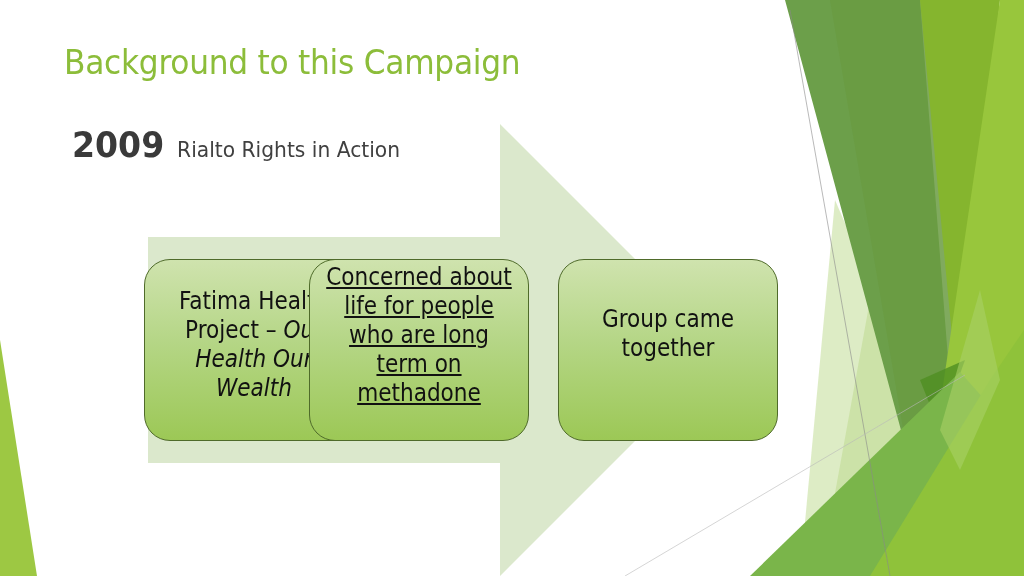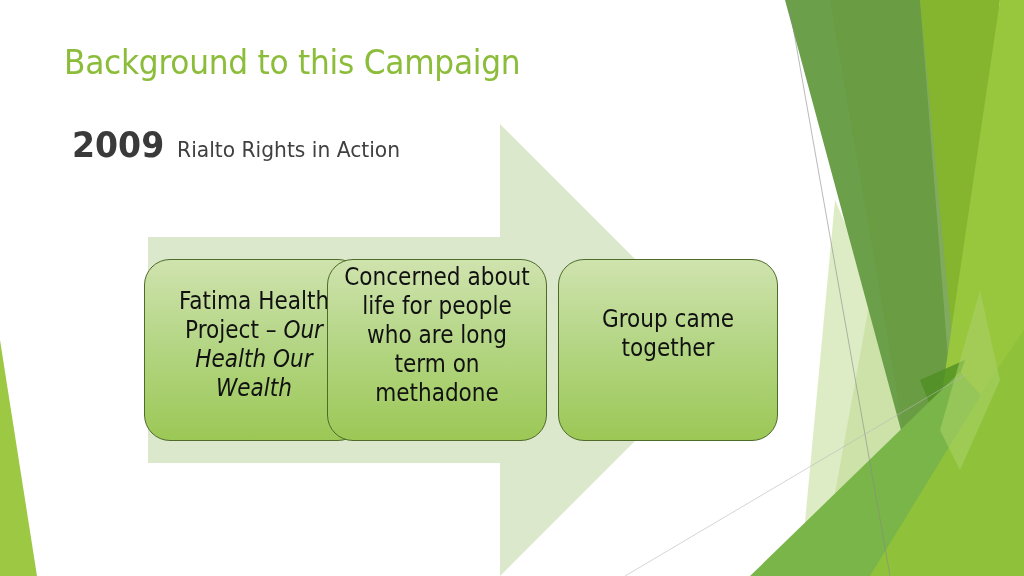--- a/index.html
+++ b/index.html
@@ -26,21 +26,21 @@
       position: absolute; top: 259px; height: 182px; width: 220px;
       border: 1px solid #4f6b2a; border-radius: 26px;
       background: linear-gradient(to bottom, #cfe3ae 0%, #b5d686 45%, #9cc856 100%);
       box-sizing: border-box;
       display: flex; align-items: center; justify-content: center;
       text-align: center; color: #111;
       font-size: 24px; line-height: 29px;
     }
     .box-inner { transform: scaleX(0.9); }
     .box1 { left: 96px; margin-left: 48px; }
-    .box2 { left: 327px; }
+    .box2 { left: 309px; text-decoration: underline; }
     .box3 { left: 558px; align-items: center; }
     .box1 .box-inner { margin-top: -10px; }
     .box2 .box-inner { margin-top: -30px; }
     .box3 .box-inner { margin-top: -32px; }
     .it { font-style: italic; }
   </style>
 </head>
 <body>
 
 <svg class="deco" viewBox="0 0 1024 576" xmlns="http://www.w3.org/2000/svg">

